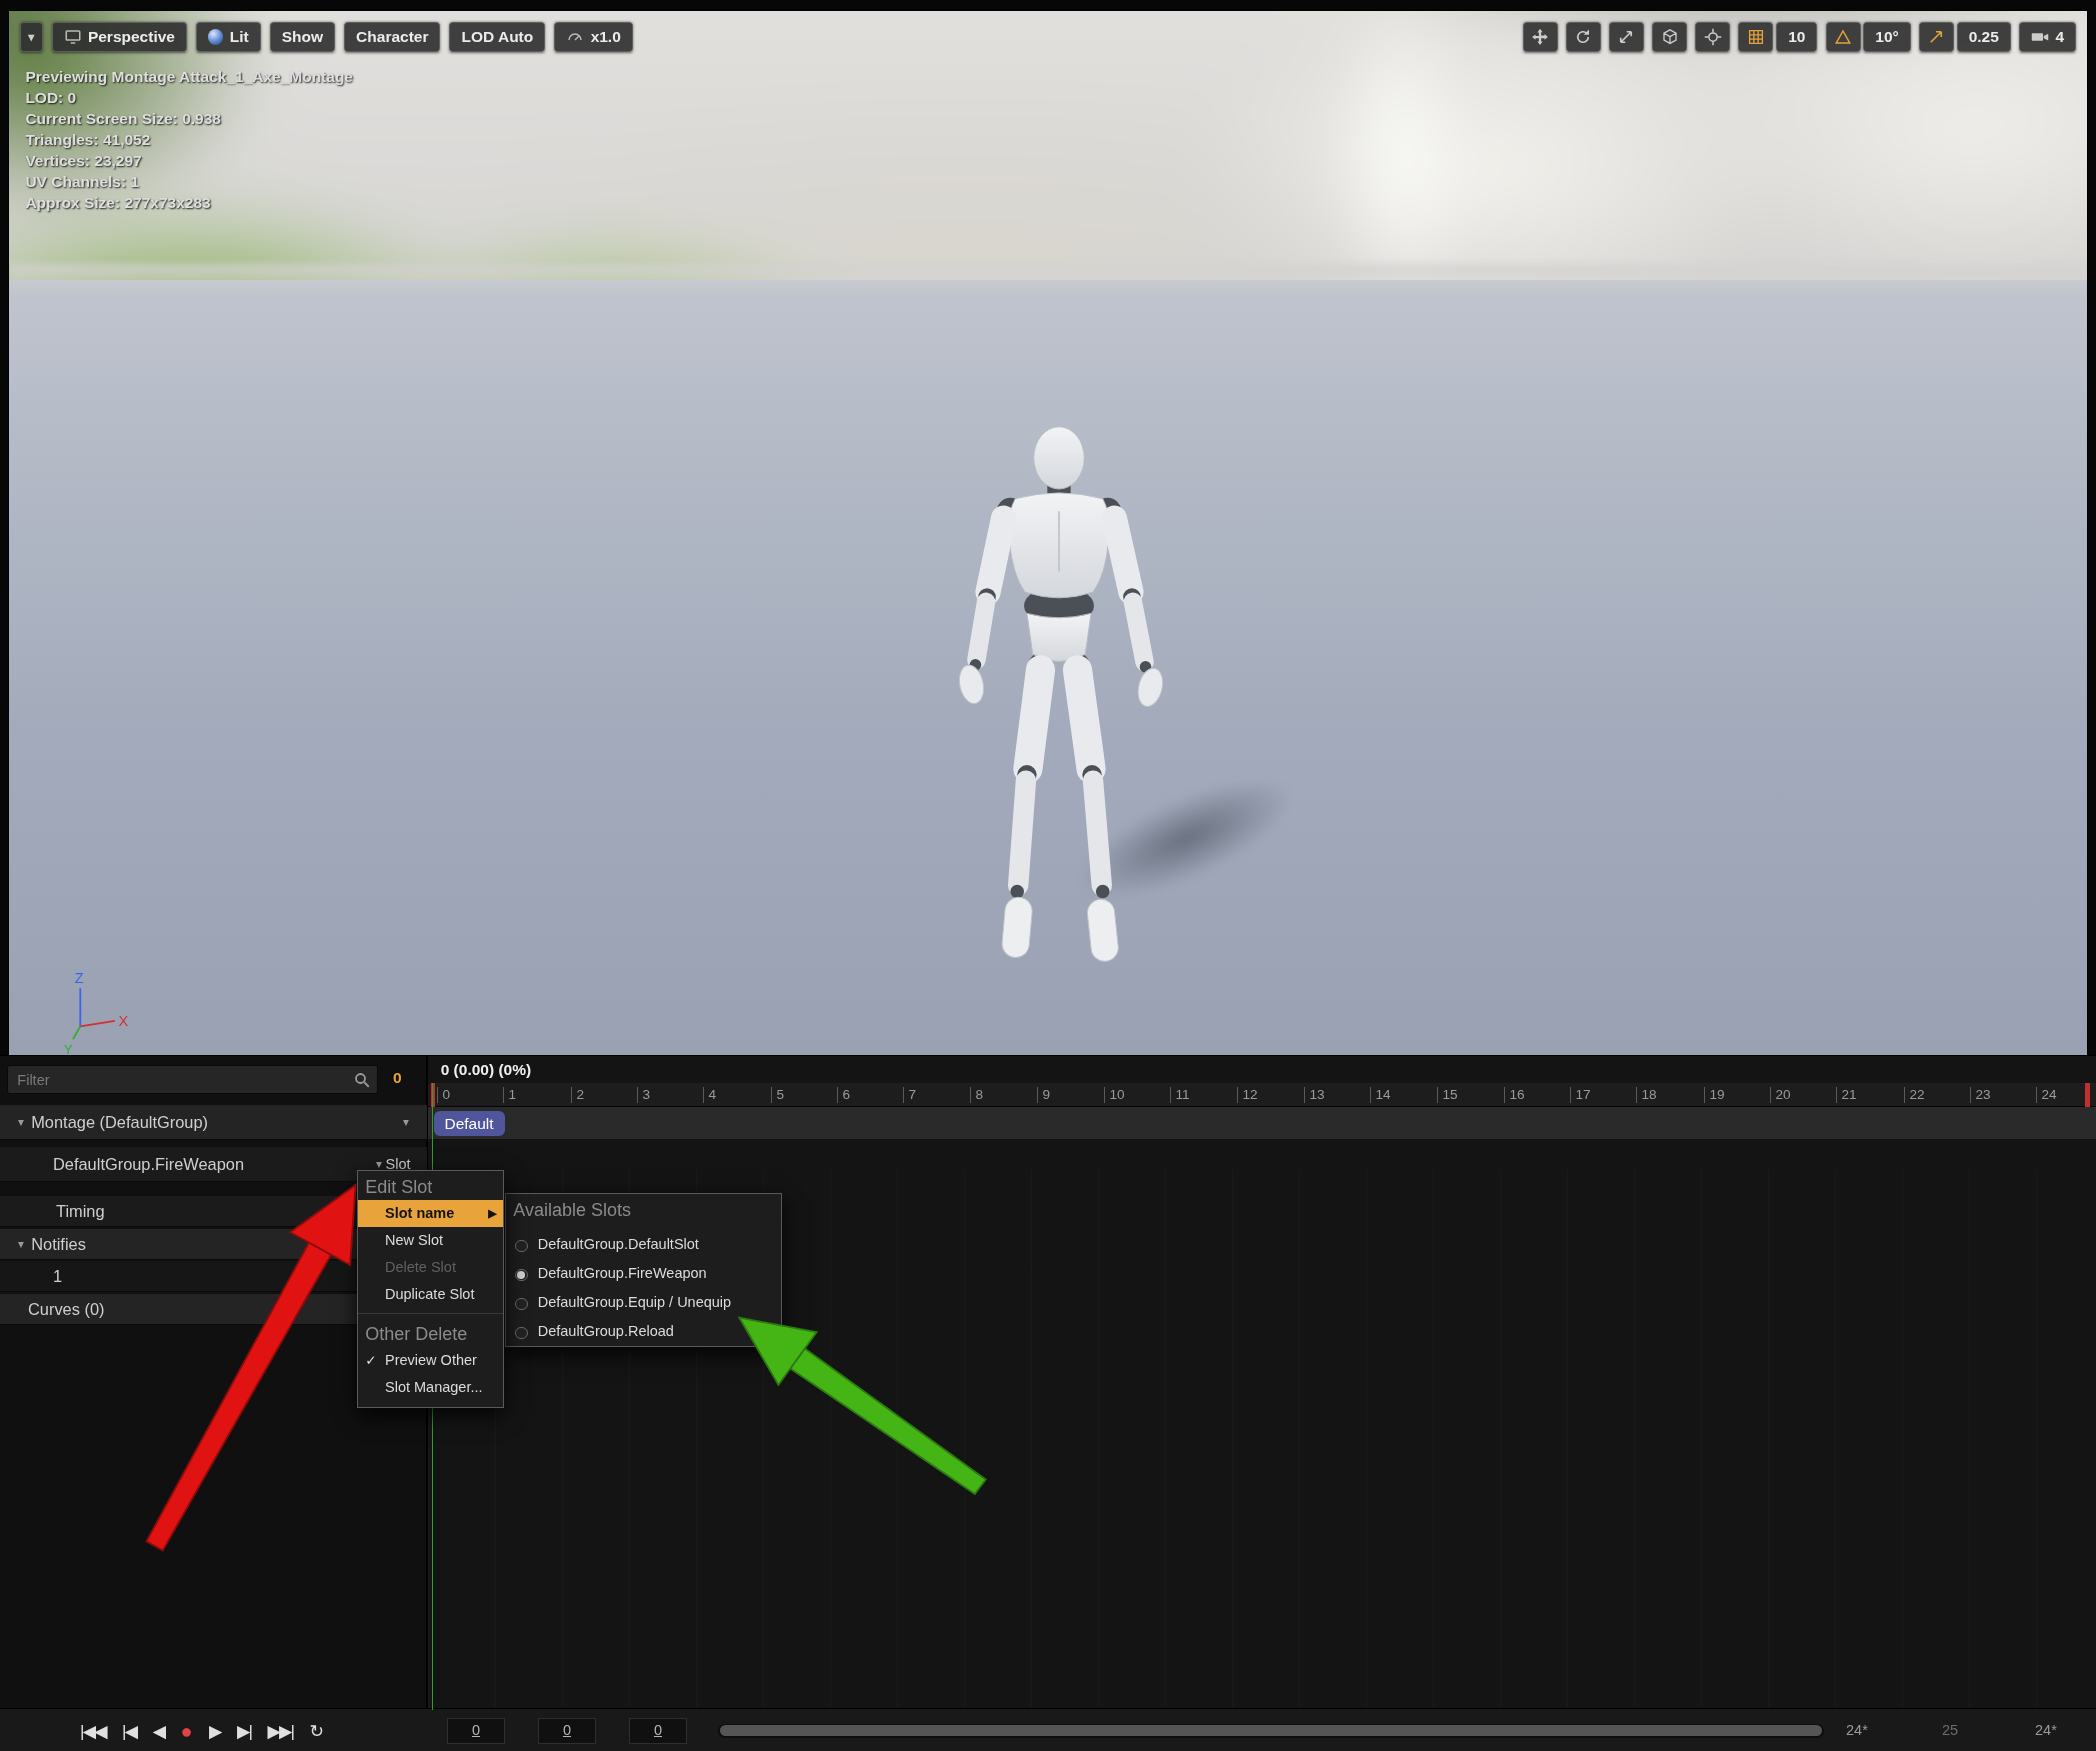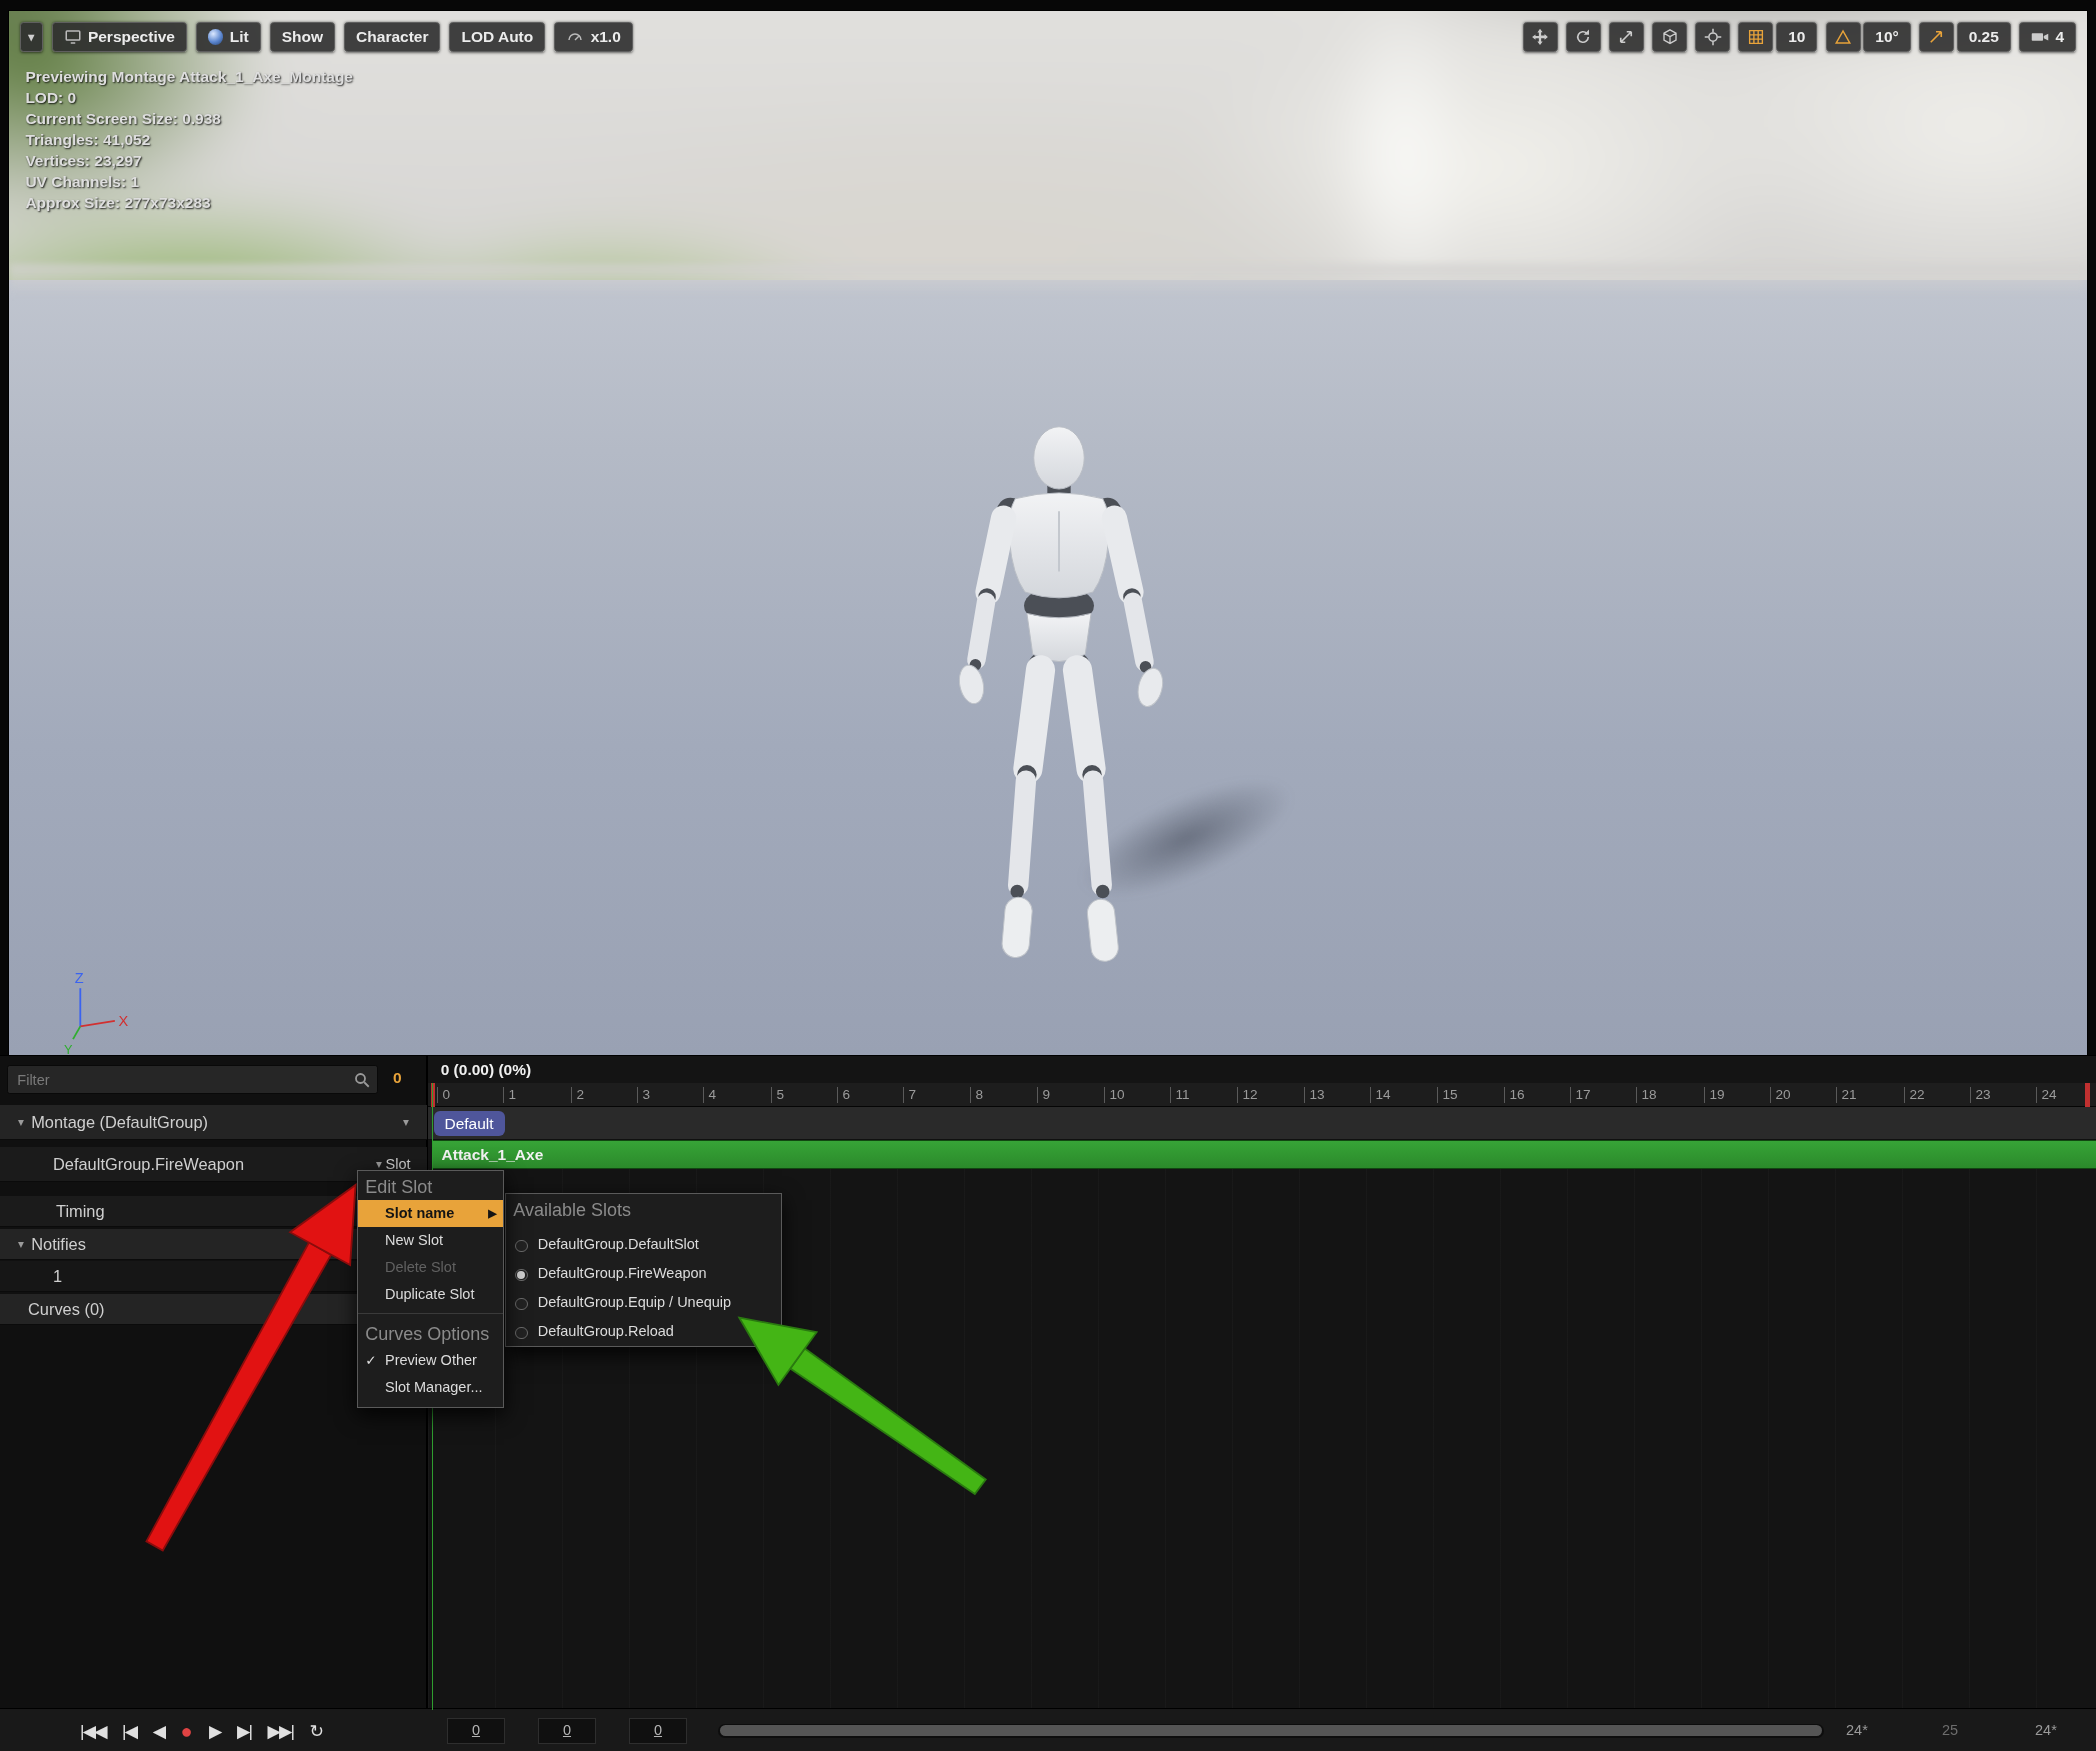--- a/index.html
+++ b/index.html
@@ -383,21 +383,20 @@
         <div class="tick" style="left:1276px">19</div>
         <div class="tick" style="left:1342px">20</div>
         <div class="tick" style="left:1408px">21</div>
         <div class="tick" style="left:1476px">22</div>
         <div class="tick" style="left:1542px">23</div>
         <div class="tick" style="left:1608px">24</div>
       </div>
       <div class="default-row">
         <div class="chip">Default</div>
       </div>
-      <div class="segment">Attack_1_Axe</div>
       <div class="gridarea"></div>
       <div class="playline"></div>
     </div>
 
     <div class="footer">
       <div class="transport">
         <span class="tbtn">|◀◀</span>
         <span class="tbtn">|◀</span>
         <span class="tbtn">◀</span>
         <span class="tbtn rec">●</span>
@@ -421,21 +420,21 @@
   <div class="ctx">
     <div class="mhdr">Edit Slot</div>
     <div class="mitem hl">
       <span>Slot name</span>
       <span class="subarr">▶</span>
     </div>
     <div class="mitem"><span>New Slot</span></div>
     <div class="mitem dis"><span>Delete Slot</span></div>
     <div class="mitem"><span>Duplicate Slot</span></div>
     <div class="msep"></div>
-    <div class="mhdr">Curves Options</div>
+    <div class="mhdr">Other Delete</div>
     <div class="mitem">
       <span class="chk">✓</span>
       <span>Preview Other</span>
     </div>
     <div class="mitem"><span>Slot Manager...</span></div>
   </div>
 
   <div class="sm">
     <div class="mhdr">Available Slots</div>
     <div class="opt">

